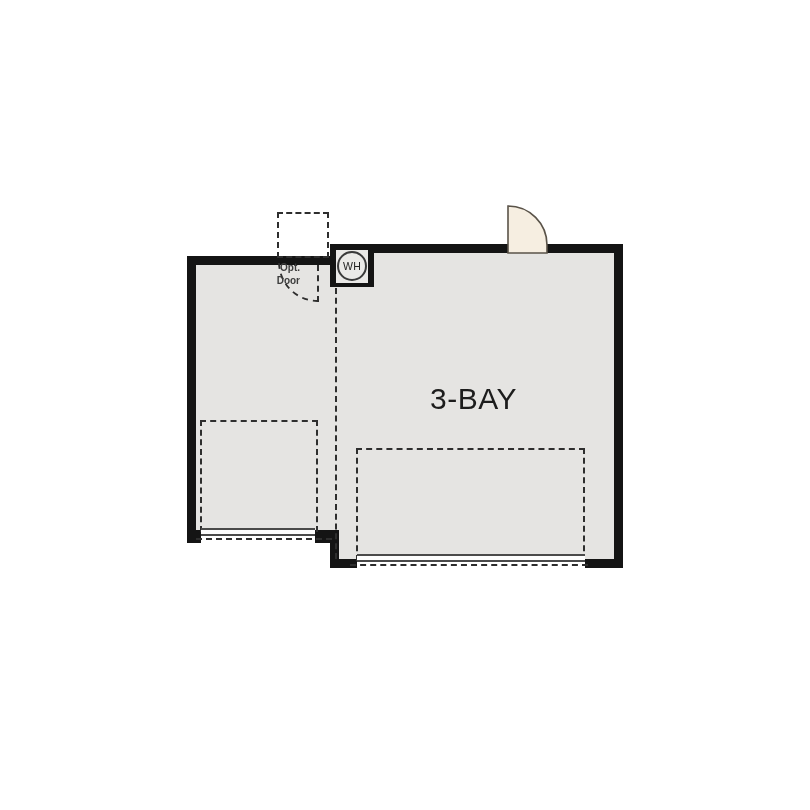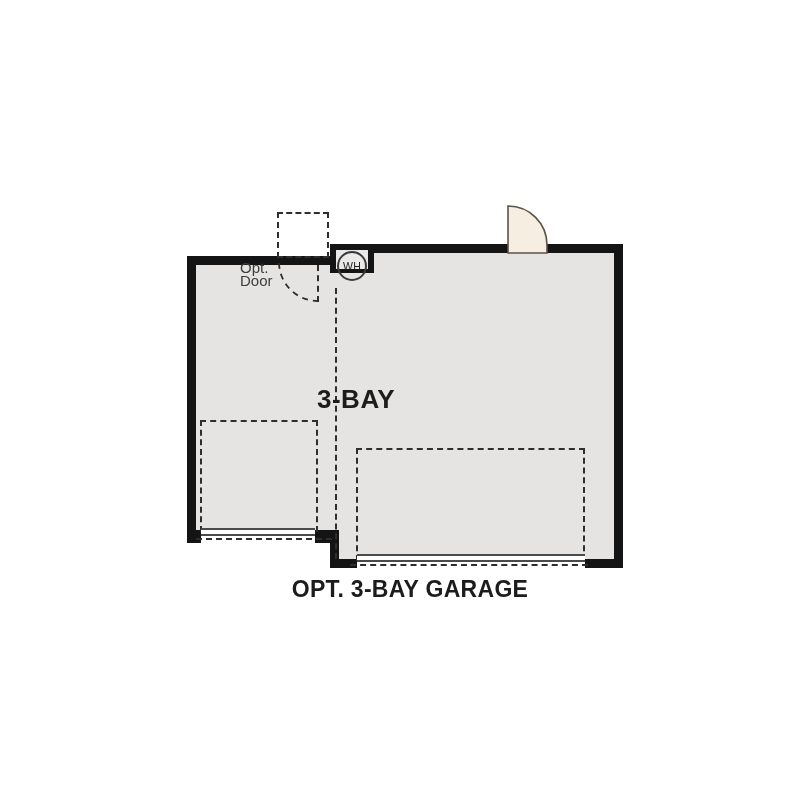--- a/index.html
+++ b/index.html
@@ -21,29 +21,29 @@
   .dash-v{border-left:2px dashed var(--dash);width:0;}
   .dash-h{border-top:2px dashed var(--dash);height:0;}
   .dash-rect{border:2px dashed var(--dash);border-bottom:none;background:transparent;}
   .dash-rect-full{border:2px dashed var(--dash);background:transparent;}
   .garage-door{
     background:#fdfdfd;height:4px;
     border-top:2px solid var(--thin_line);
     border-bottom:2px solid var(--thin_line);
   }
   .room-label{
-    color:var(--text);font-size:26px;font-weight:bold;
-    text-align:left;line-height:24px;letter-spacing:0.5px;
+    color:var(--text);font-size:30px;font-weight:normal;
+    text-align:right;line-height:24px;letter-spacing:0.5px;
   }
   .caption{
     color:var(--text);font-size:23px;font-weight:bold;
     text-align:center;letter-spacing:0.3px;white-space:nowrap;
   }
   .small-label{
-    color:var(--muted_text);font-size:15px;line-height:13px;text-align:left;
+    color:var(--muted_text);font-size:10px;line-height:13px;text-align:right;font-weight:bold;
   }
   .wh-box{
     background:var(--floor_inner);
     border:6px solid var(--wall);border-bottom-width:4px;
     box-sizing:border-box;
   }
   .wh-circle{
     position:absolute;left:1px;top:1px;width:26px;height:26px;
     border:2px solid #3a3a3a;border-radius:50%;
     display:flex;align-items:center;justify-content:center;
@@ -63,21 +63,21 @@
   <div class="abs wall" style="left:187px;top:256px;width:9px;height:287px;"></div>
   <div class="abs wall" style="left:187px;top:530px;width:14px;height:13px;"></div>
   <div class="abs wall" style="left:315px;top:530px;width:24px;height:13px;"></div>
   <div class="abs wall" style="left:330px;top:530px;width:9px;height:38px;"></div>
   <div class="abs wall" style="left:330px;top:559px;width:27px;height:9px;"></div>
   <div class="abs wall" style="left:585px;top:559px;width:38px;height:9px;"></div>
   <div class="abs wall" style="left:614px;top:244px;width:9px;height:324px;"></div>
   <div class="abs wall" style="left:330px;top:244px;width:178px;height:9px;"></div>
   <div class="abs wall" style="left:546px;top:244px;width:77px;height:9px;"></div>
 
-  <div class="abs wh-box" style="left:330px;top:244px;width:44px;height:29px;">
+  <div class="abs wh-box" style="left:330px;top:244px;width:44px;height:43px;">
     <div class="wh-circle">
       <span>WH</span>
     </div>
   </div>
 
   <div class="abs dash-v" style="left:335px;top:288px;height:271px;"></div>
 
   <div class="abs dash-rect-full" style="left:277px;top:212px;width:48px;height:42px;"></div>
   <div class="abs dash-v" style="left:317px;top:265px;height:37px;"></div>
 
@@ -91,20 +91,19 @@
 
   <svg width="810" height="810" viewBox="0 0 810 810">
     <path d="M508,253 L508,206 A39,39 0 0 1 547,245 L547,253 Z" fill="var(--door_fill)" stroke="var(--door_stroke)" stroke-width="1.6"></path>
     <path d="M279,263 A39,39 0 0 0 317,301" fill="none" stroke="var(--dash)" stroke-width="1.8" stroke-dasharray="6,5"></path>
   </svg>
 
   <div class="abs room-label" style="left:317px;top:387px;width:200px;">
     <div>3-BAY</div>
   </div>
 
-  <div class="abs caption" style="left:260px;top:576px;width:300px;">OPT. 3-BAY GARAGE</div>
 
   <div class="abs small-label" style="left:240px;top:261px;width:60px;">
     <div>Opt.</div>
     <div>Door</div>
   </div>
 
 </div>
 
 </body></html>

